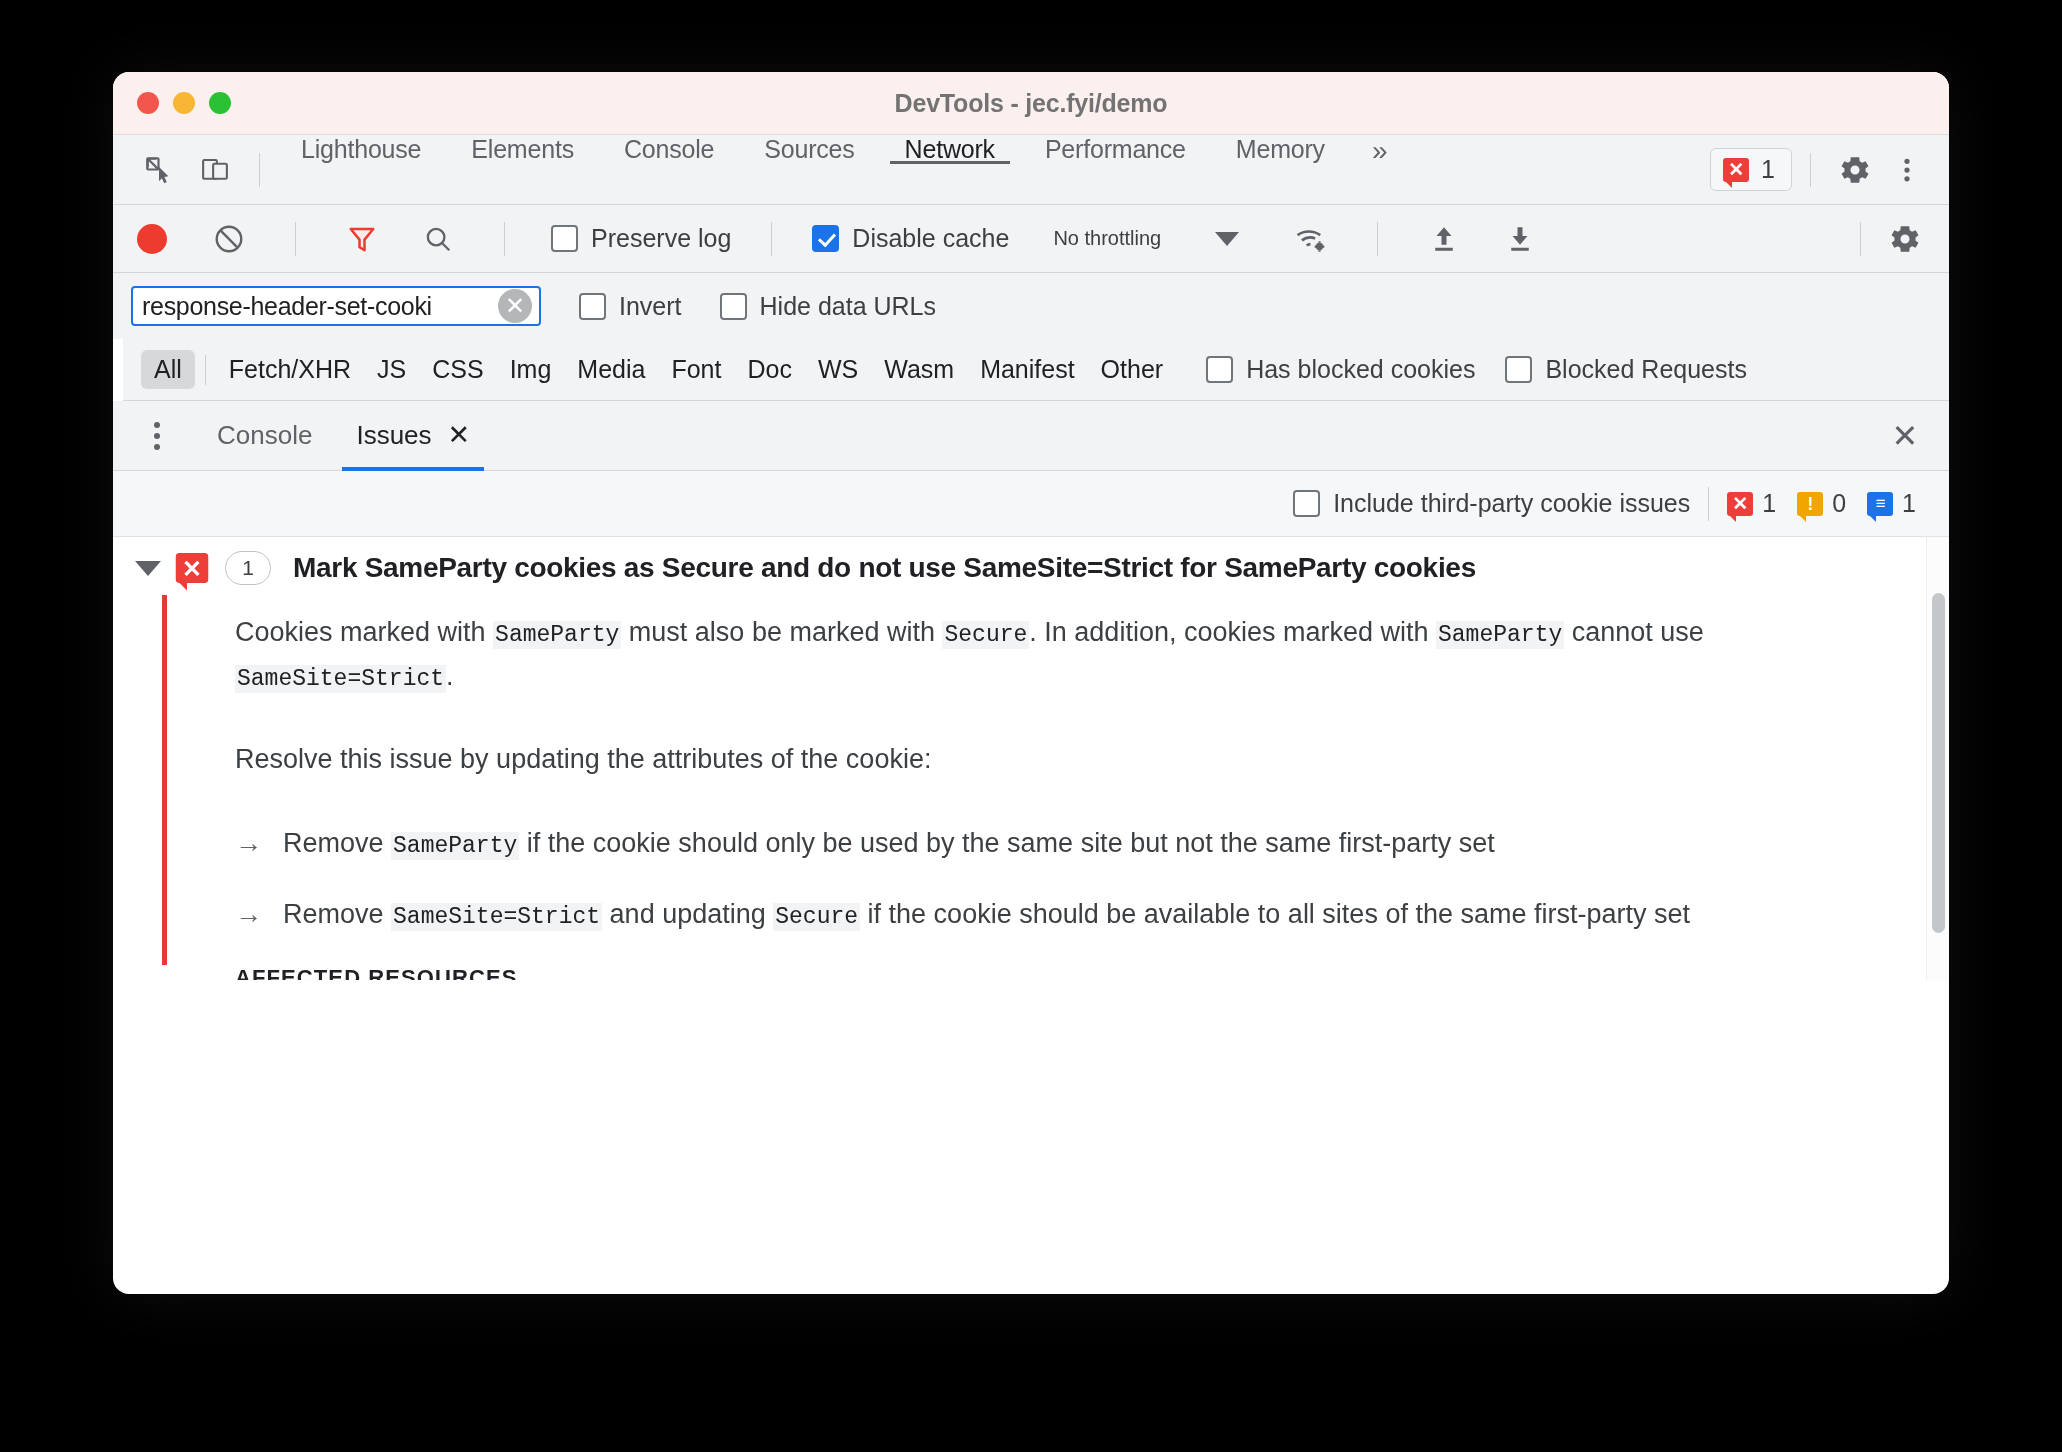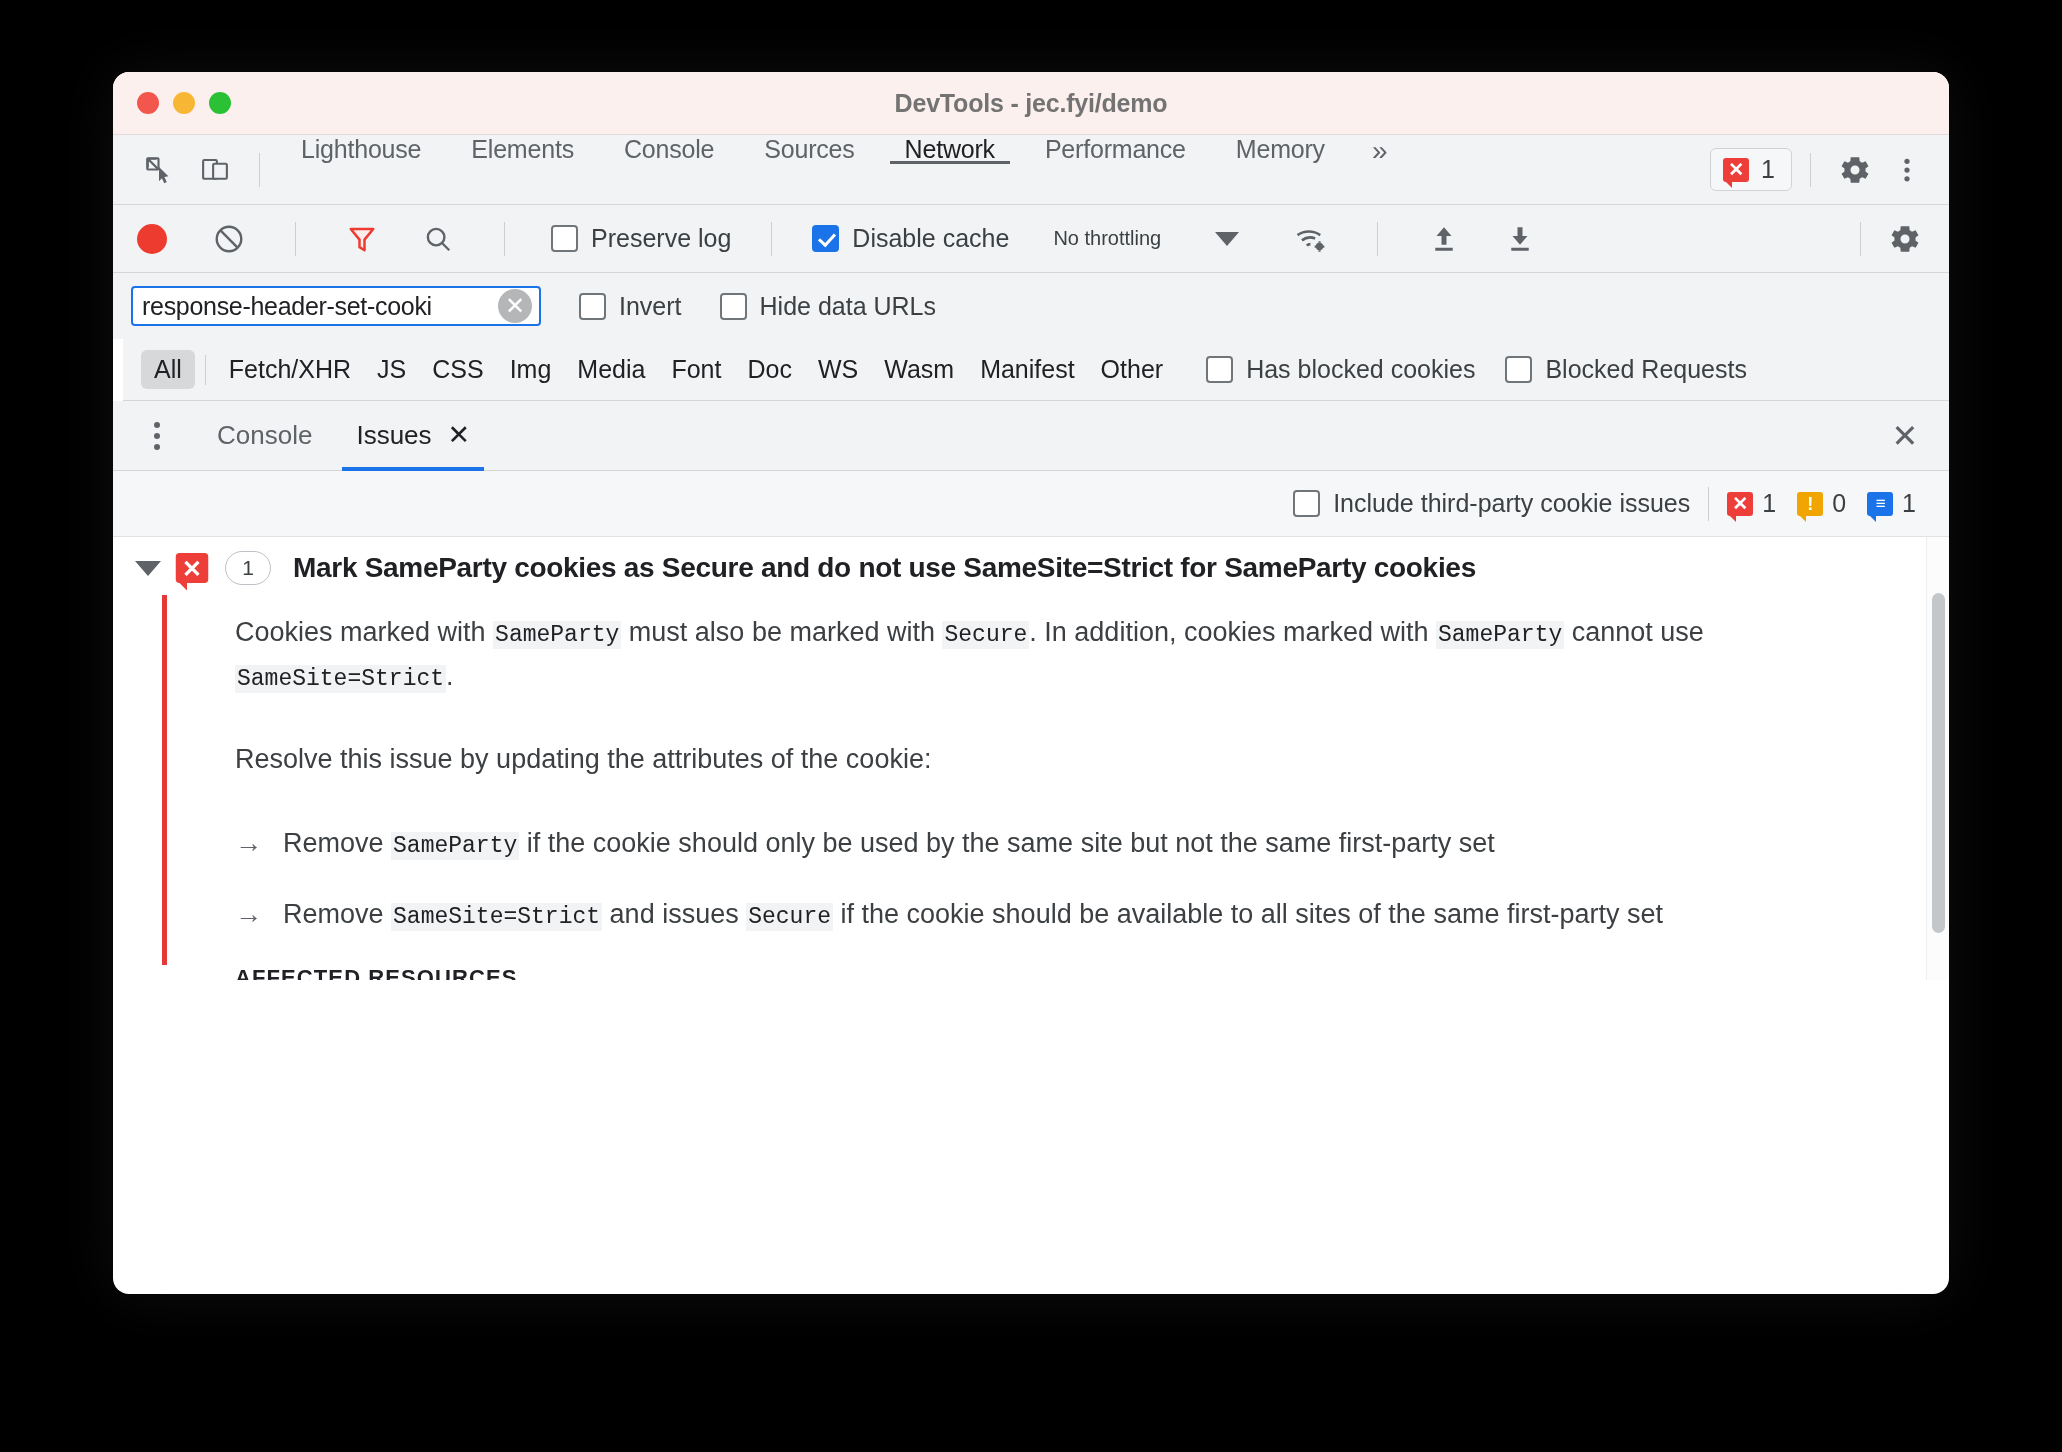--- a/index.html
+++ b/index.html
@@ -722,21 +722,21 @@
         <span>Cookies marked with </span><code>SameParty</code><span> must also be marked with </span><code>Secure</code><span>. In addition, cookies marked with </span><code>SameParty</code><span> cannot use </span><code>SameSite=Strict</code><span>.</span>
       </p>
 
       <p class="para">Resolve this issue by updating the attributes of the cookie:</p>
 
       <p class="bullet">
         <span class="arrow">→</span><span>Remove </span><code>SameParty</code><span> if the cookie should only be used by the same site but not the same first-party set</span>
       </p>
 
       <p class="bullet">
-        <span class="arrow">→</span><span>Remove </span><code>SameSite=Strict</code><span> and issues </span><code>Secure</code><span> if the cookie should be available to all sites of the same first-party set</span>
+        <span class="arrow">→</span><span>Remove </span><code>SameSite=Strict</code><span> and updating </span><code>Secure</code><span> if the cookie should be available to all sites of the same first-party set</span>
       </p>
 
       <div class="affected-title">AFFECTED RESOURCES</div>
 
     </div>
   </div>
 
 </div>
 
 </body></html>

